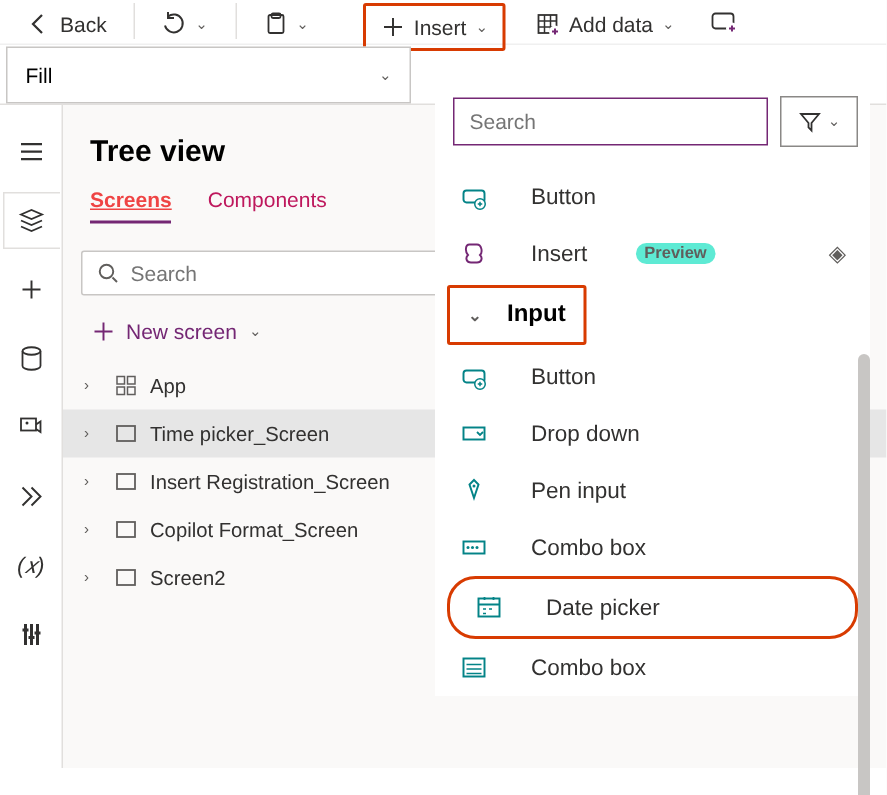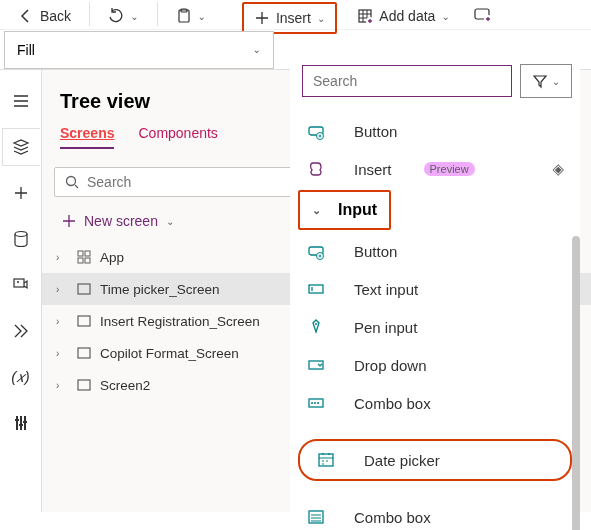--- a/index.html
+++ b/index.html
@@ -35,21 +35,21 @@
   .insert-panel { position: absolute; top: 56px; left: 290px; width: 290px; background: #fff; z-index: 10; }
   .insert-search-row { display: flex; gap: 8px; padding: 8px 8px 8px 12px; align-items: center; }
   .insert-search { flex: 1; border: 1.5px solid #742774; padding: 7px 10px; font-size: 14px; outline: none; }
   .filter-btn { width: 52px; height: 34px; border: 1px solid #8a8886; display: flex; align-items: center; justify-content: center; gap: 4px; cursor: pointer; background: #fff; }
   .insert-list { padding: 6px 0 0 0; max-height: 430px; overflow-y: auto; }
   .insert-item { display: flex; align-items: center; gap: 28px; padding: 9px 16px; font-size: 15px; cursor: pointer; color: #323130; }
   .insert-item .ico { width: 20px; height: 20px; display: flex; align-items: center; justify-content: center; color: #038387; flex: none; }
   .insert-item .ico.cop { color: #742774; }
   .insert-cat { display: flex; align-items: center; gap: 10px; padding: 9px 12px; font-size: 16px; font-weight: 600; cursor: pointer; }
   .insert-cat .chev2 { font-size: 11px; color: #605e5c; width: 16px; }
-  .badge { background: #f0abfc; font-size: 11px; padding: 1px 6px; border-radius: 8px; color: #605e5c; margin-left: 4px; }
+  .badge { background: #5eead4; font-size: 11px; padding: 1px 6px; border-radius: 8px; color: #605e5c; margin-left: 4px; font-weight: bold; }
   .diamond { margin-left: auto; color: #605e5c; }
   .scrollbar-fake { position: absolute; right: 0; top: 180px; width: 8px; height: 300px; background: #c8c6c4; border-radius: 4px; }
   
   svg { display: block; }
 </style>
 </head>
 <body>
 
 <div class="toolbar">
   <button class="tb-btn">
@@ -286,51 +286,43 @@
             <rect x="2" y="5" width="14" height="8" rx="2" stroke="#038387" stroke-width="1.3" fill="none"></rect>
             <circle cx="13" cy="14" r="3.5" fill="#fff" stroke="#038387" stroke-width="1"></circle>
             <path d="M13 12.5 V15.5 M11.5 14 H14.5" stroke="#038387" stroke-width="1"></path>
           </svg>
         </span>
     <span>Button</span>
       </div><div class="insert-item">
         <span class="ico">
           <svg width="18" height="18" viewBox="0 0 18 18">
             <rect x="2" y="5" width="14" height="8" stroke="#038387" stroke-width="1.3" fill="none"></rect>
-            <path d="M5 7 V11" stroke="#038387" stroke-width="1.3"></path>
-          </svg>
-        </span>
-    <span>Text input</span>
+            <path d="M11 8 L13 10 L15 8" stroke="#038387" stroke-width="1.2" fill="none"></path>
+          </svg>
+        </span>
+    <span>Drop down</span>
       </div><div class="insert-item">
         <span class="ico">
           <svg width="18" height="18" viewBox="0 0 18 18">
             <path d="M9 2 L12 5 L9 14 L6 5 Z" stroke="#038387" stroke-width="1.3" fill="none"></path>
             <circle cx="9" cy="6" r="1" fill="#038387"></circle>
           </svg>
         </span>
     <span>Pen input</span>
-      </div><div class="insert-item">
-        <span class="ico">
-          <svg width="18" height="18" viewBox="0 0 18 18">
-            <rect x="2" y="5" width="14" height="8" stroke="#038387" stroke-width="1.3" fill="none"></rect>
-            <path d="M11 8 L13 10 L15 8" stroke="#038387" stroke-width="1.2" fill="none"></path>
-          </svg>
-        </span>
-    <span>Drop down</span>
       </div><div class="insert-item">
         <span class="ico">
           <svg width="18" height="18" viewBox="0 0 18 18">
             <rect x="2" y="5" width="14" height="8" stroke="#038387" stroke-width="1.3" fill="none"></rect>
             <circle cx="5" cy="9" r="1" fill="#038387"></circle>
             <circle cx="8" cy="9" r="1" fill="#038387"></circle>
             <circle cx="11" cy="9" r="1" fill="#038387"></circle>
           </svg>
         </span>
     <span>Combo box</span>
-      </div><div class="redbox" style="margin: 17px 8px; border-radius: 19px;">
+      </div><div class="redbox" style="margin: 0px 8px; border-radius: 19px;">
         <div class="insert-item">
           <span class="ico">
             <svg width="18" height="18" viewBox="0 0 18 18">
               <rect x="2" y="3" width="14" height="12" stroke="#038387" stroke-width="1.3" fill="none"></rect>
               <path d="M2 7 H16 M6 2 V4 M12 2 V4" stroke="#038387" stroke-width="1.2"></path>
               <path d="M5 10 H7 M9 10 H11 M5 13 H7" stroke="#038387" stroke-width="1"></path>
             </svg>
           </span>
     <span>Date picker</span>
         </div>

